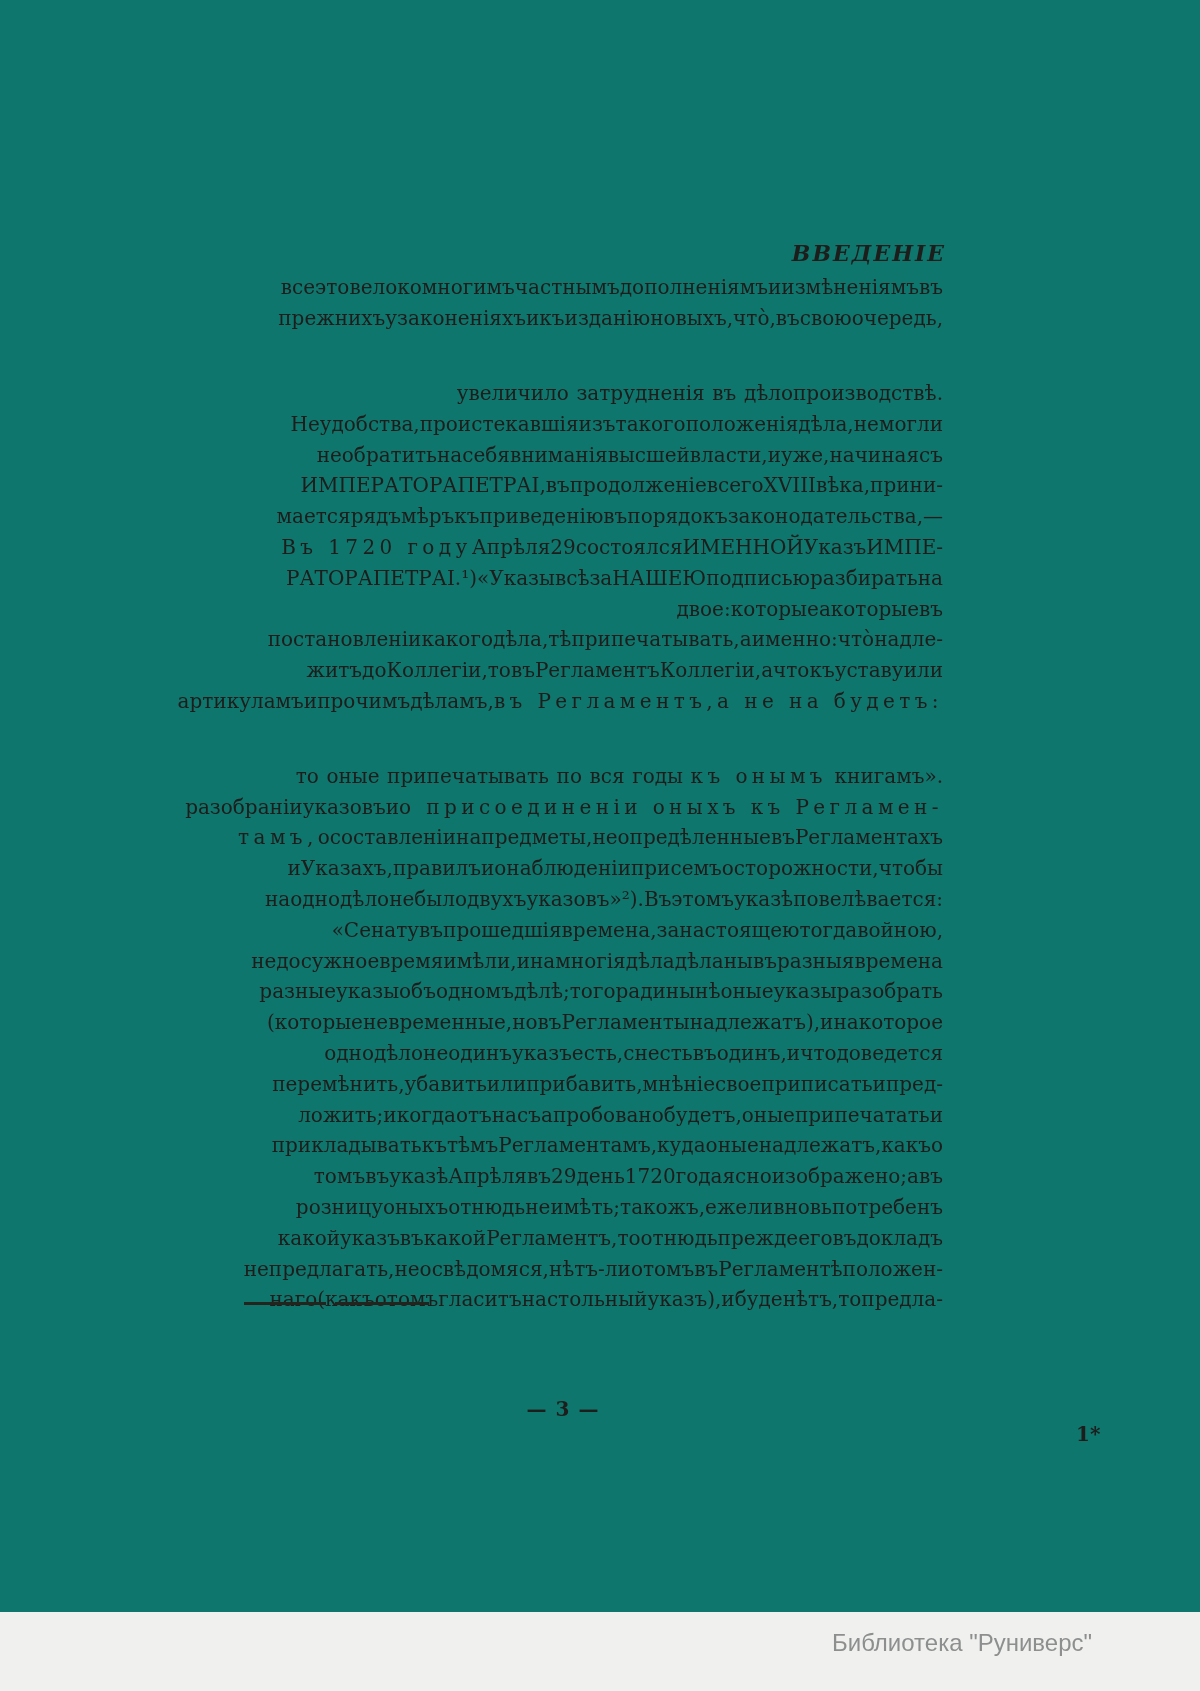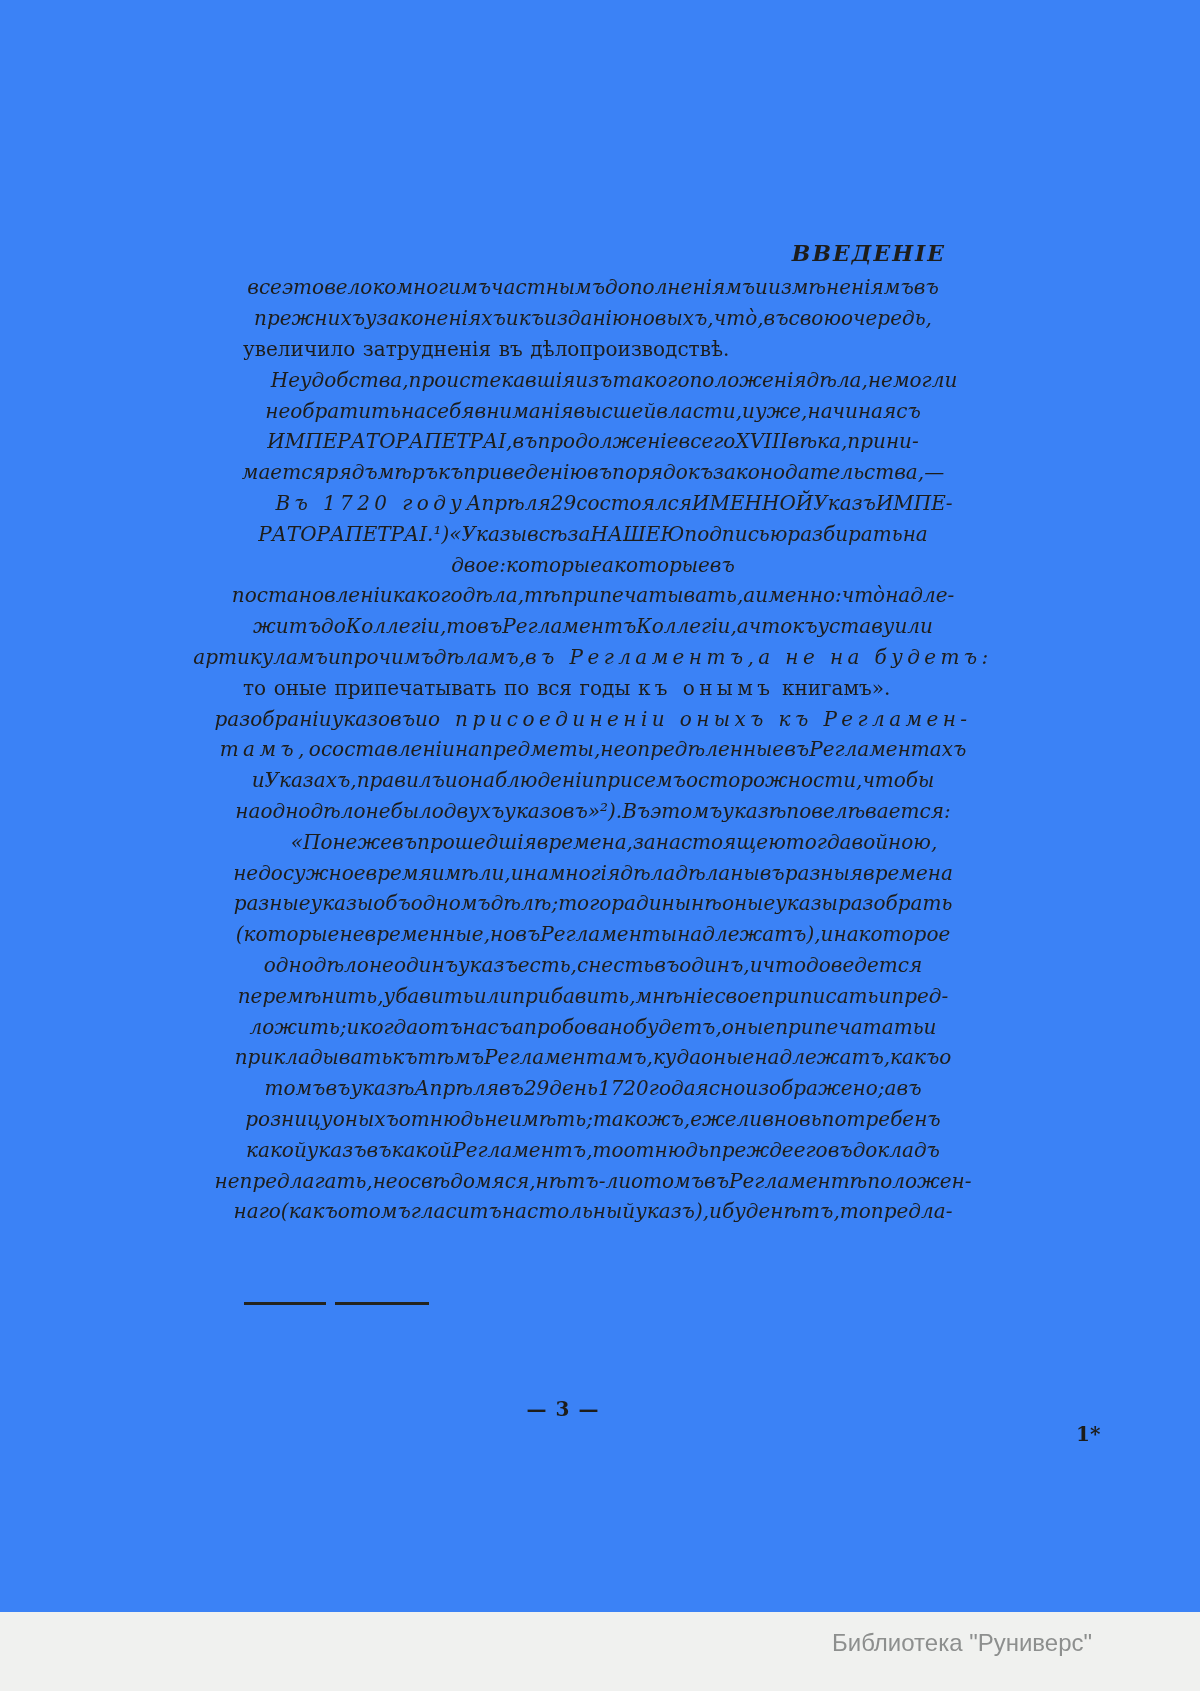--- a/index.html
+++ b/index.html
@@ -1,19 +1,19 @@
 <!DOCTYPE html>
 <html><head>
 <meta charset="utf-8">
 <style>
   html,body{margin:0;padding:0;background:#ffffff;}
   .page{
     position:relative;
     width:1200px;height:1691px;
-    background:#3b82f6;
+    background:#0f766e;
     font-family:"DejaVu Serif",serif;
     color:#1d1d1b;
     overflow:hidden;
   }
   .header-title{
     position:absolute;
     top:240px;right:254px;
     font-style:italic;
     font-weight:bold;
     font-size:22px;
@@ -25,22 +25,22 @@
     width:700px;
   }
   .line{
     display:flex;
     height:30.8px;
     align-items:center;
     white-space:nowrap;
     font-size:20px;
     box-sizing:border-box;
   }
-  .line.just{justify-content:center;font-style:italic;}
-  .line.plain{justify-content:flex-start;gap:0.38em;}
+  .line.just{justify-content:flex-end;}
+  .line.plain{justify-content:flex-end;gap:0.38em;margin-top:44px;}
   .line.indent{padding-left:42px;}
   .sp{letter-spacing:0.22em;}
   .footnote-rule{
     position:absolute;left:244px;top:1302px;
     font-size:0;
   }
   .footnote-rule .seg{
     display:inline-block;height:3px;background:#24241f;
     vertical-align:top;
   }
@@ -260,21 +260,21 @@
         <span>было</span>
         <span>двухъ</span>
         <span>указовъ»</span>
         <span>²).</span>
         <span>Въ</span>
         <span>этомъ</span>
         <span>указѣ</span>
         <span>повелѣвается:</span>
       </div>
       <div class="line just indent">
-        <span>«Понеже</span>
+        <span>«Сенату</span>
         <span>въ</span>
         <span>прошедшія</span>
         <span>времена,</span>
         <span>за</span>
         <span>настоящею</span>
         <span>тогда</span>
         <span>войною,</span>
       </div>
       <div class="line just">
         <span>недосужное</span>

